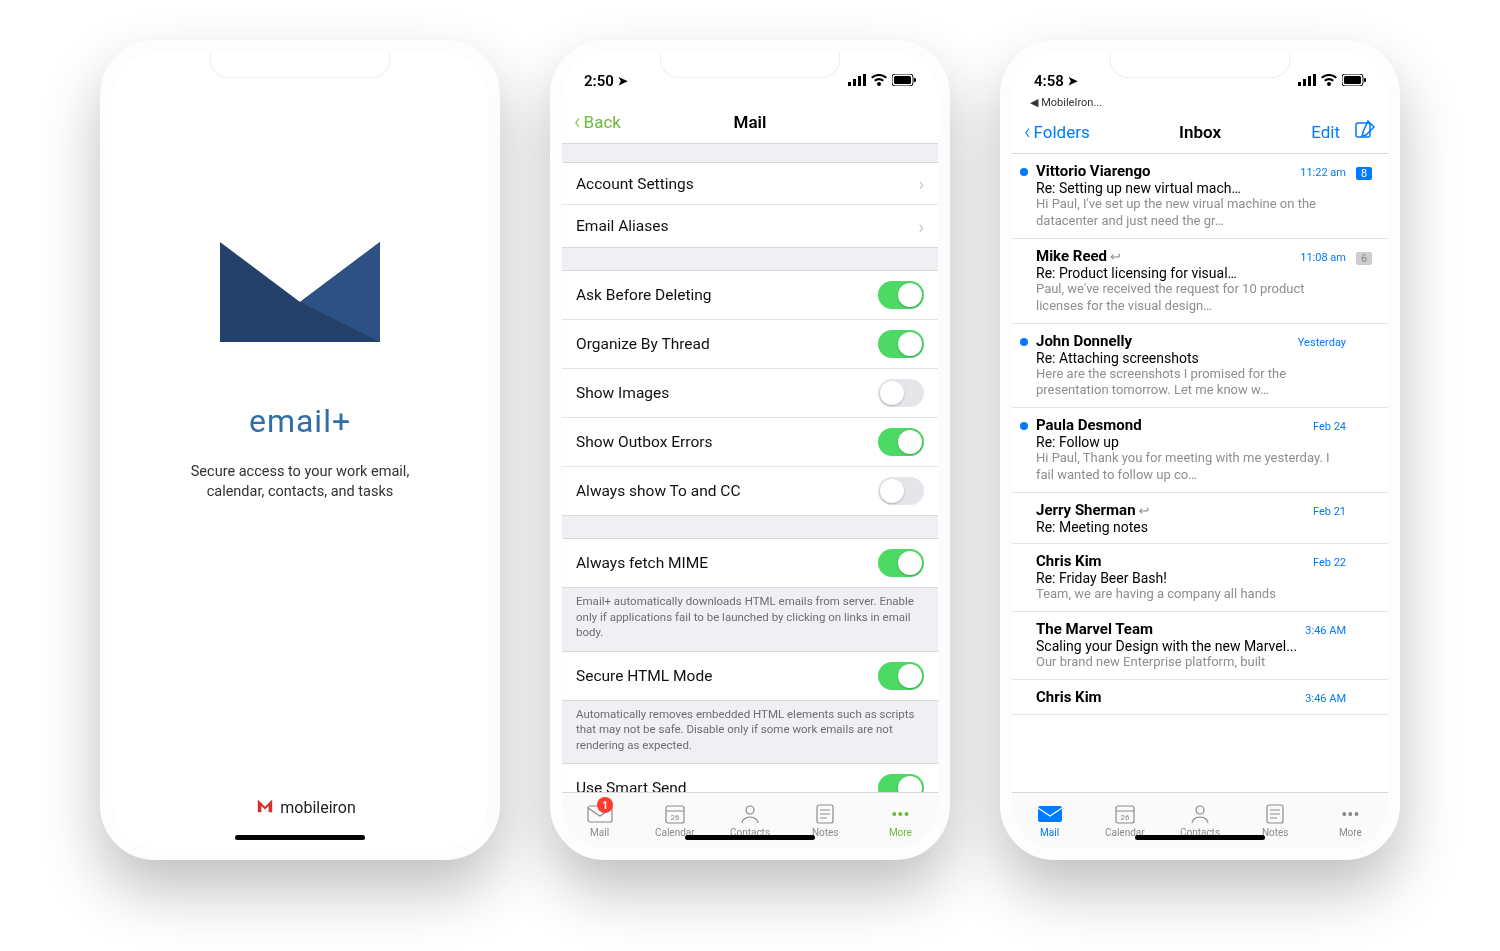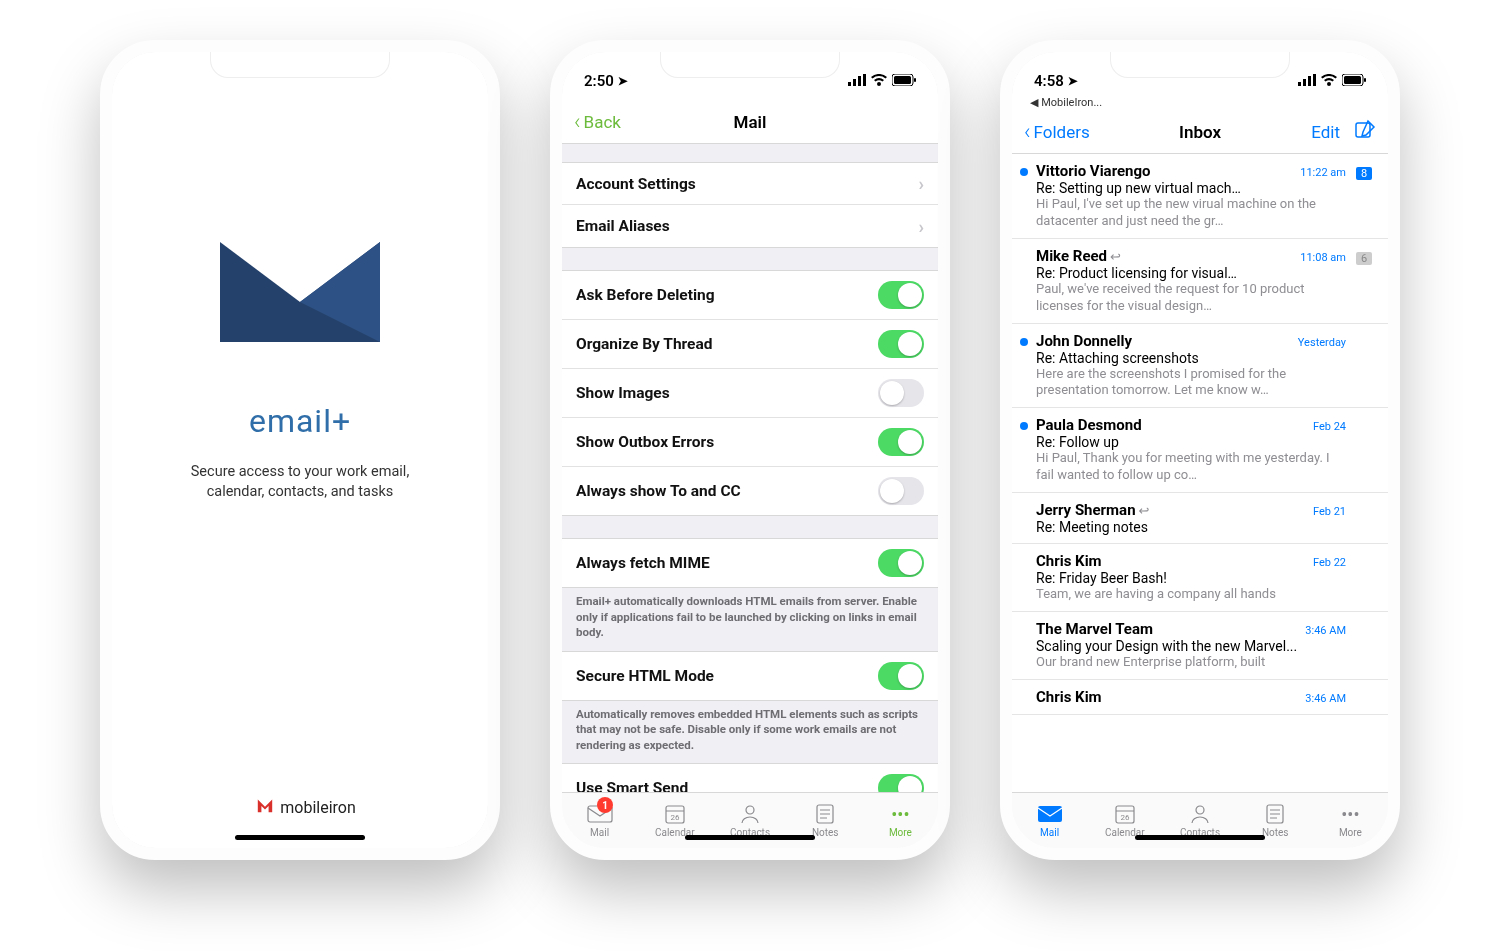--- a/index.html
+++ b/index.html
@@ -119,21 +119,20 @@
   .navbar-right { flex:1; display:flex; justify-content:flex-end; align-items:center; gap:14px; }
   .tint-green { color:#6cbb3c; }
   .tint-blue { color:#007aff; }
 
   
   .settings-body {
     flex:1;
     background:#efeff4;
     overflow:hidden;
     font-size:15.5px;
-    font-weight:bold;
   }
   .group { margin-top:22px; background:#fff; border-top:1px solid #d8d8d8; border-bottom:1px solid #d8d8d8; }
   .group:first-child { margin-top:18px; }
   .row {
     display:flex; align-items:center;
     padding: 10px 14px;
     min-height:42px;
     border-bottom:1px solid #e2e2e2;
   }
   .row:last-child { border-bottom:none;gap:40px; }

